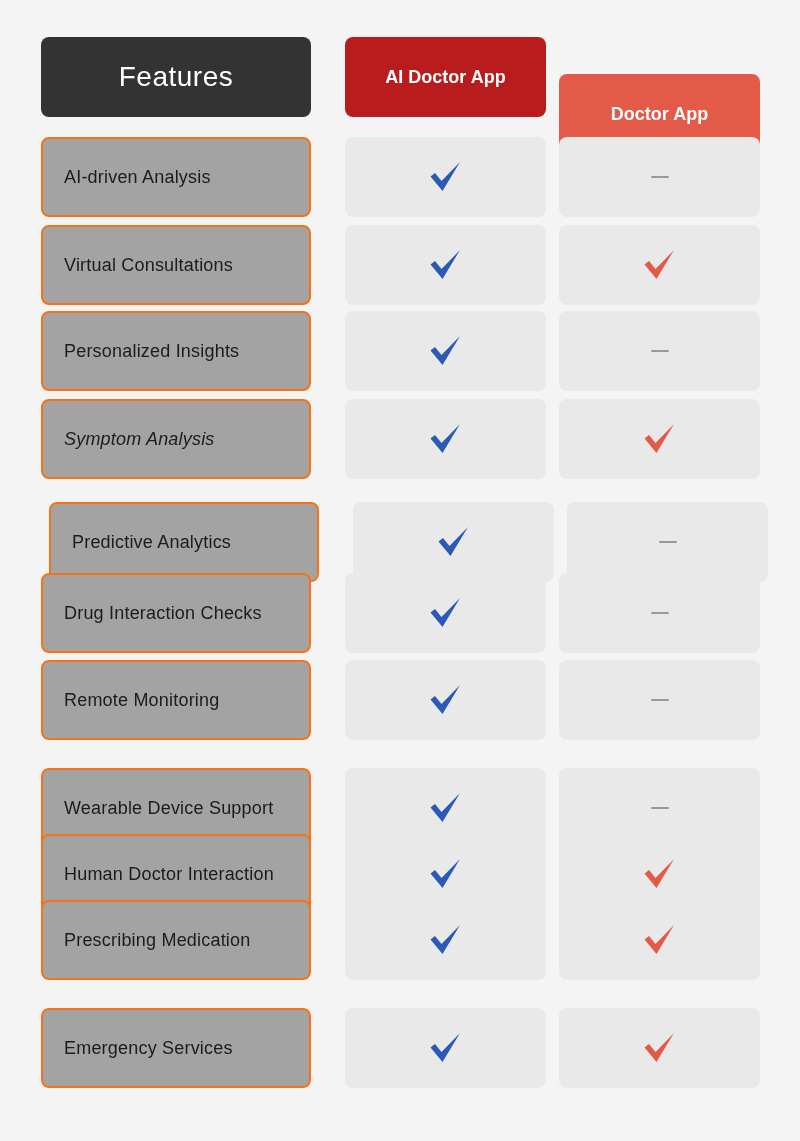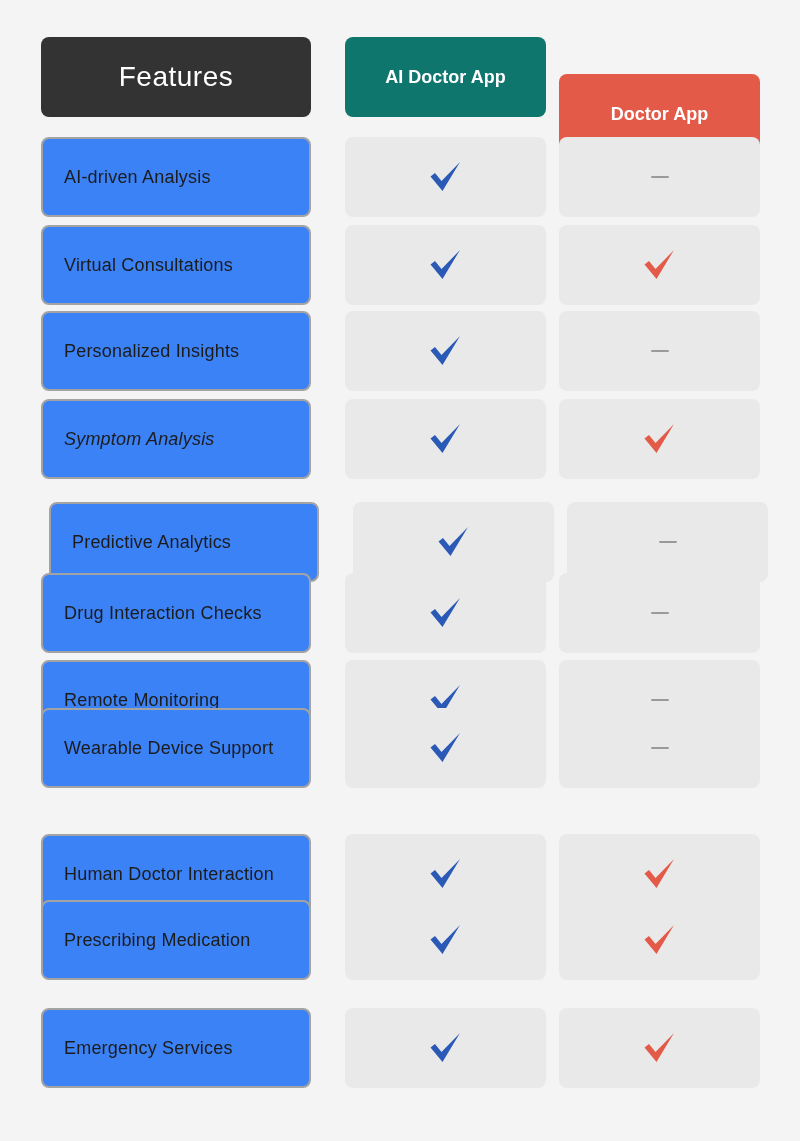--- a/index.html
+++ b/index.html
@@ -10,27 +10,27 @@
       overflow: hidden;
     }
     .page { position: relative; width: 683px; height: 1141px; }
     .hdr {
       position: absolute; top: 37px; height: 80px;
       border-radius: 8px;
       display: flex; align-items: center; justify-content: center;
       color: #ffffff;
     }
     .hdr-features { left: 41px; width: 270px; background: #333333; font-size: 28px; letter-spacing: 0.5px; }
-    .hdr-ai { left: 345px; width: 201px; background: #0f766e; font-size: 18px; font-weight: bold; }
+    .hdr-ai { left: 345px; width: 201px; background: #b91c1c; font-size: 18px; font-weight: bold; }
     .hdr-doc { left: 559px; width: 201px; background: #e35a49; font-size: 18px; font-weight: bold; margin-top: 37px; }
 
     .row { position: absolute; left: 0; width: 800px; height: 80px; }
     .feat {
       position: absolute; left: 41px; top: 0; width: 270px; height: 80px;
-      background: #3b82f6; border: 2px solid #a3a3a3; border-radius: 8px;
+      background: #a3a3a3; border: 2px solid #f97316; border-radius: 8px;
       display: flex; align-items: center; padding-left: 21px;
       font-size: 18px; color: #1c1c1c; letter-spacing: 0.2px;
     }
     .cell {
       position: absolute; top: 0; width: 201px; height: 80px;
       background: #e9e9e9; border-radius: 8px;
       display: flex; align-items: center; justify-content: center;
     }
     .cell-ai { left: 345px; }
     .cell-doc { left: 559px; }
@@ -138,21 +138,21 @@
           <span>
             <svg class="check" viewBox="0 0 34 32">
               <path d="M1.5 15.5 L6 12 L12.5 20 L31 1 L13.5 30 Z" fill="#2b59b6"></path>
             </svg>
           </span>
         </div>
         <div class="cell cell-doc">
           <span class="dash"></span>
         </div>
       </div>
-      <div class="row" style="top: 708px; padding-left: 9px;">
+      <div class="row" style="top: 768px; padding-left: 9px;">
         <div class="feat">Wearable Device Support</div>
         <div class="cell cell-ai">
           <span>
             <svg class="check" viewBox="0 0 34 32">
               <path d="M1.5 15.5 L6 12 L12.5 20 L31 1 L13.5 30 Z" fill="#2b59b6"></path>
             </svg>
           </span>
         </div>
         <div class="cell cell-doc">
           <span class="dash"></span>

